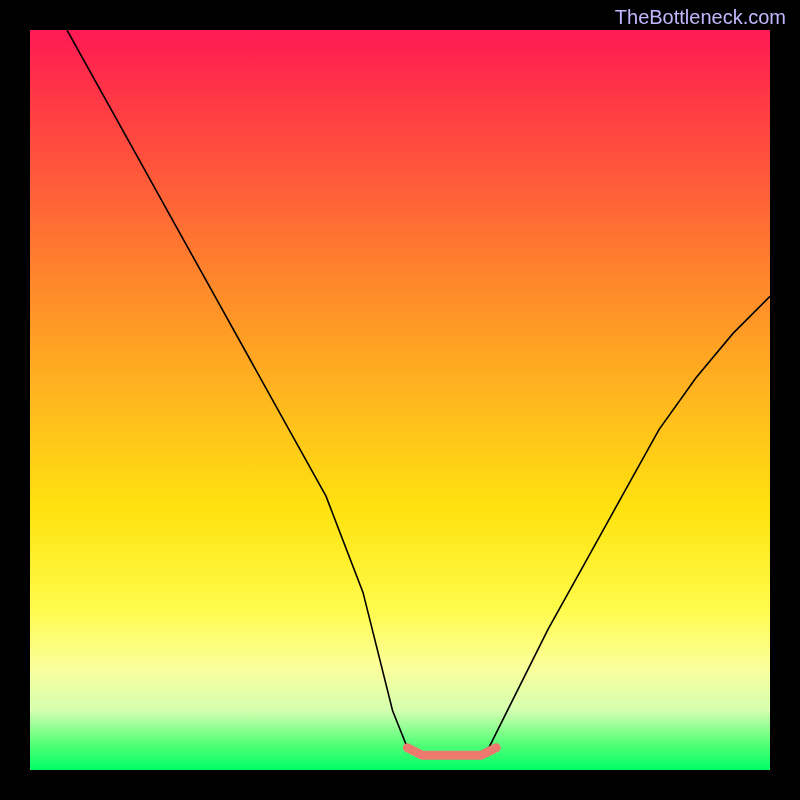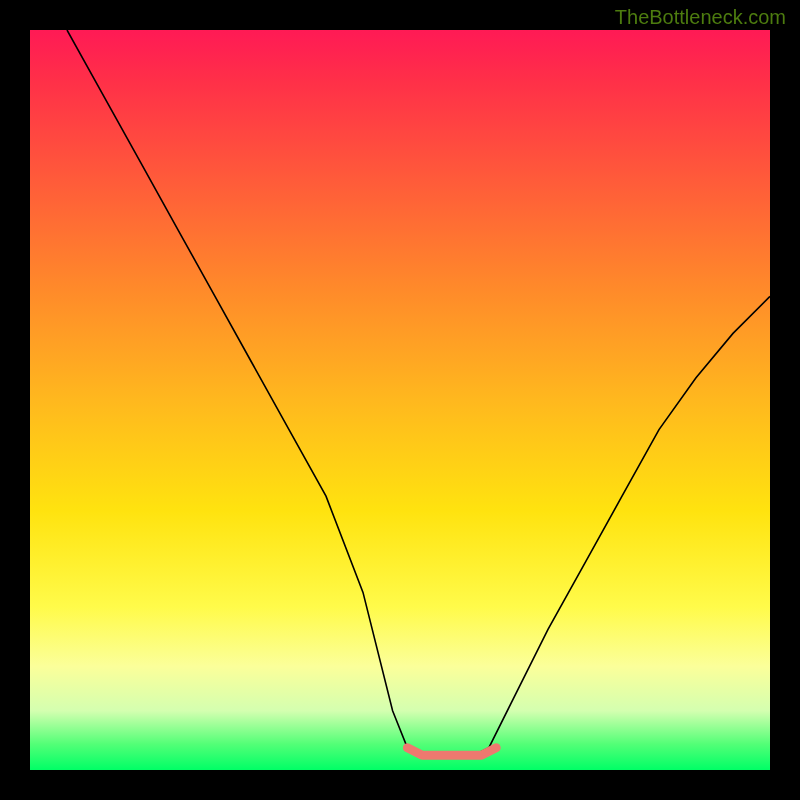--- a/index.html
+++ b/index.html
@@ -8,21 +8,21 @@
     width: 800px;
     height: 800px;
     background: #000;
     position: relative;
     font-family: Arial, sans-serif;
   }
   .watermark {
     position: absolute;
     top: 6px;
     right: 14px;
-    color: #4d7c0f;
+    color: #c4b5fd;
     font-size: 20px;
     font-weight: 500;
     z-index: 10;
   }
   .plot {
     position: absolute;
     left: 30px;
     top: 30px;
     width: 740px;
     height: 740px;

